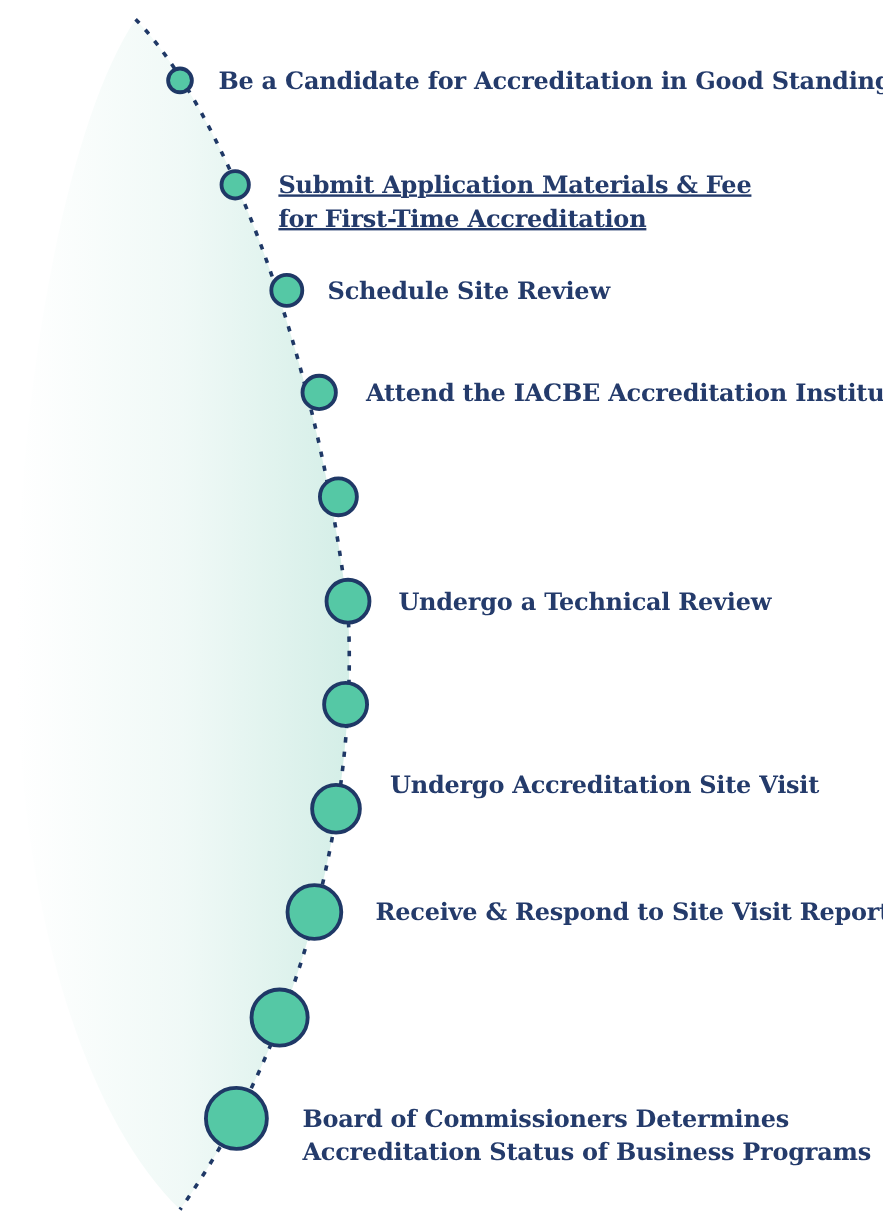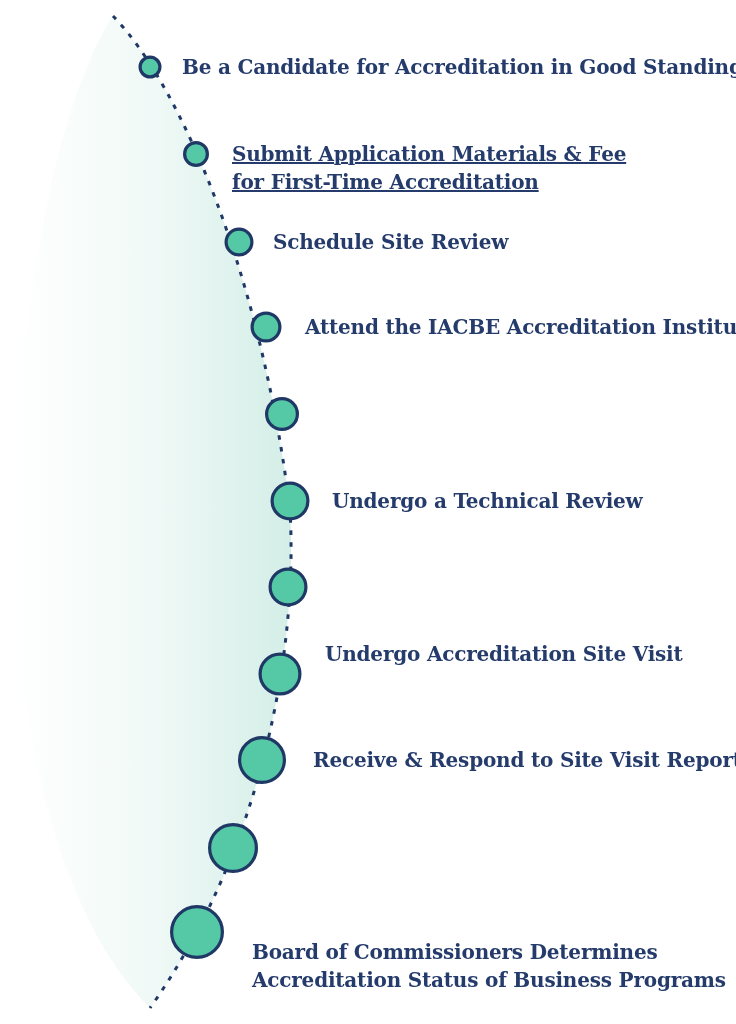--- a/index.html
+++ b/index.html
@@ -61,16 +61,16 @@
 
   <div id="labels">
       <div class="step-label" style="left: 182px; top: 53px;">Be a Candidate for Accreditation in Good Standing</div>
       <div class="step-label" style="left: 232px; top: 140px; text-decoration: underline;">Submit Application Materials &amp; Fee
 for First-Time Accreditation</div>
       <div class="step-label" style="left: 273px; top: 228px;">Schedule Site Review</div>
       <div class="step-label" style="left: 305px; top: 313px;">Attend the IACBE Accreditation Institute</div>
       <div class="step-label" style="left: 332px; top: 487px;">Undergo a Technical Review</div>
       <div class="step-label" style="left: 325px; top: 640px;">Undergo Accreditation Site Visit</div>
       <div class="step-label" style="left: 313px; top: 746px;">Receive &amp; Respond to Site Visit Report</div>
-      <div class="step-label" style="left: 252px; top: 918px; margin-top: 20px;">Board of Commissioners Determines
+      <div class="step-label" style="left: 252px; top: 918px;">Board of Commissioners Determines
 Accreditation Status of Business Programs</div>
     </div>
 </div>
 
 </body></html>

